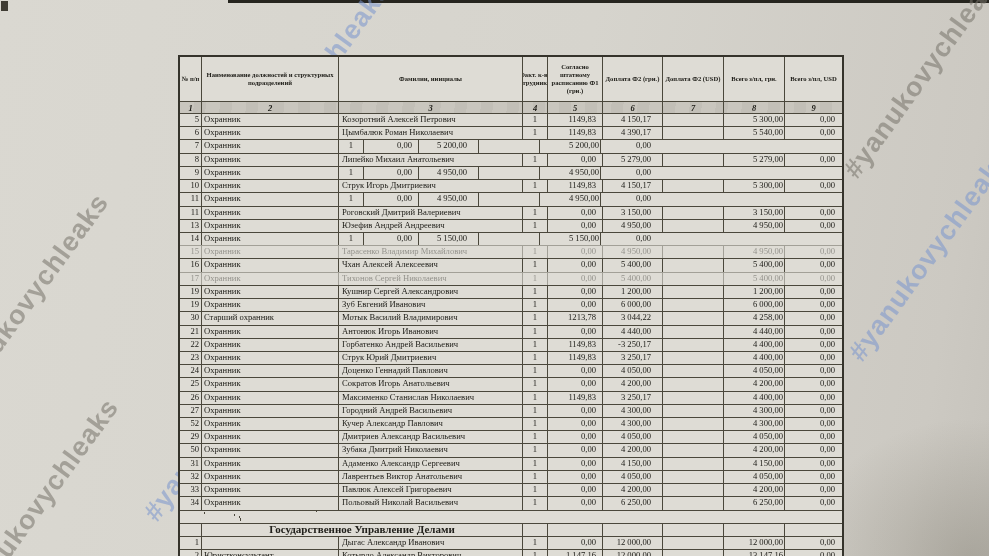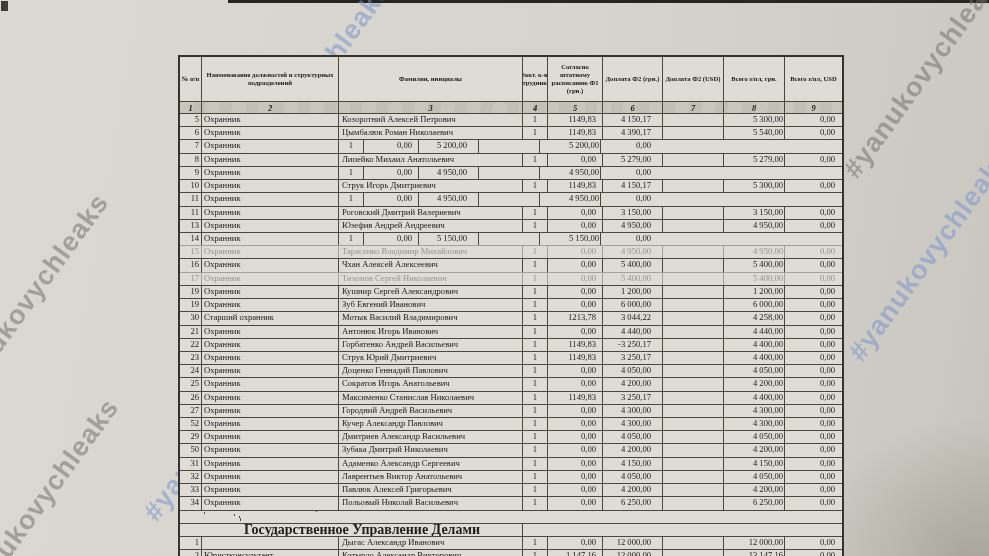--- a/index.html
+++ b/index.html
@@ -37,21 +37,21 @@
   #thead{height:44px; border-bottom:1px solid #4a473b; font-weight:bold;}
   #thead>div{display:flex; align-items:center; justify-content:center;
     text-align:center; font-size:6.6px; line-height:1.25; padding:1px;}
   #colnums{height:11px; background:repeating-linear-gradient(95deg,#c9c6be 0 14px,#c2bfb7 14px 26px);
     font-style:italic; font-weight:bold; font-size:8.5px;}
   #colnums>div{display:flex; align-items:center; justify-content:center; padding:0;}
 
   .row{height:12.23px; border-top:1px solid #4a473b; font-size:8.6px;}
   .row>div{line-height:11.5px; white-space:nowrap;}
   .row.total{font-weight:bold;flex-direction:column;}
-  .row.section{font-size:14px;align-items:center;}
+  .row.section{font-size:11px;}
   .row.faded{opacity:.4; filter:blur(.4px);}
 </style>
 </head>
 <body>
 
 <div id="canvas">
   <div id="corner-shade"></div>
   <div id="top-strip"></div>
   <div id="top-mark"></div>
 

